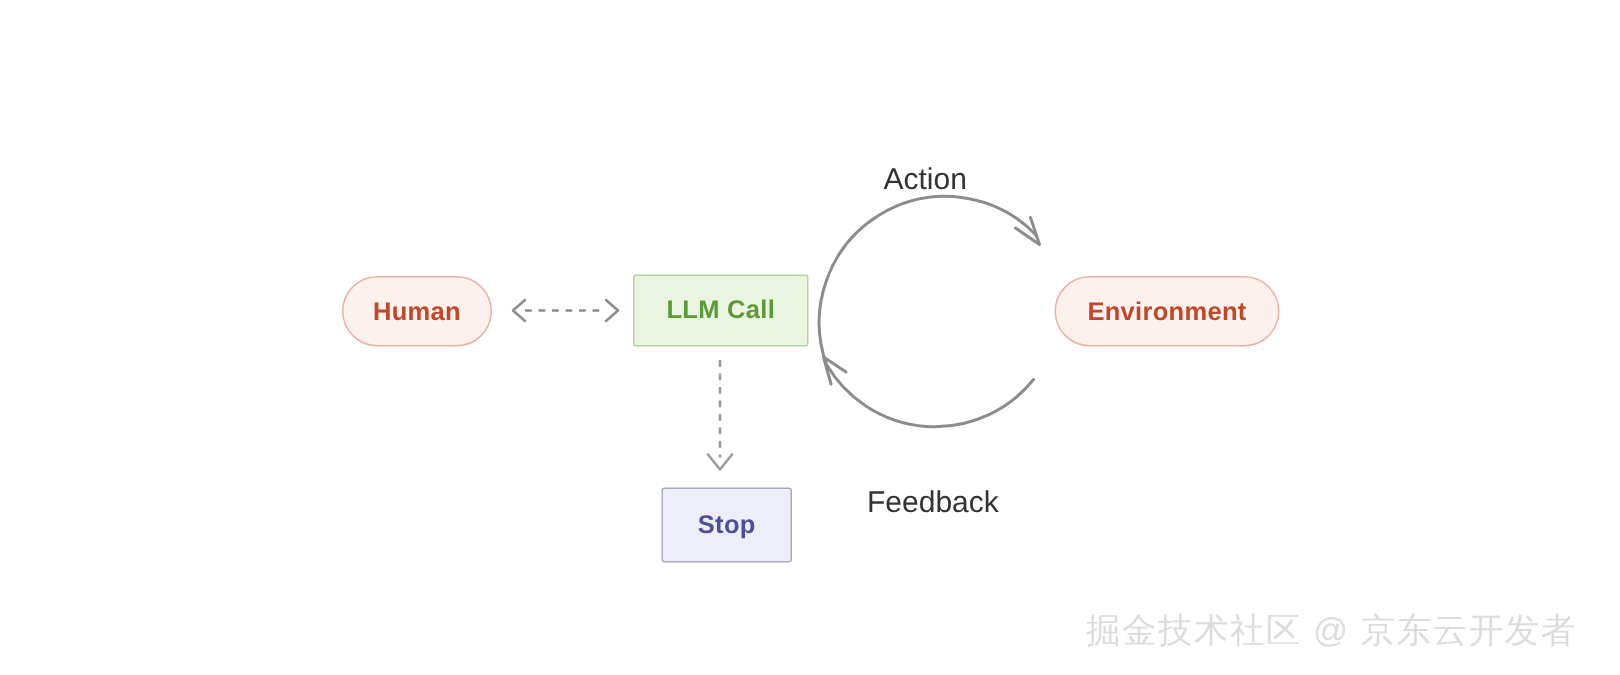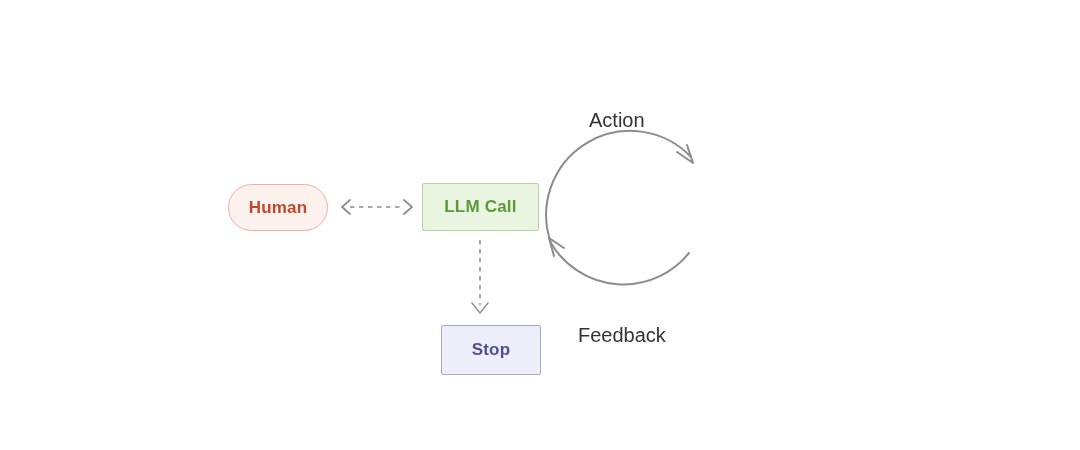--- a/index.html
+++ b/index.html
@@ -72,21 +72,21 @@
     background: #fdf1ee;
     border-radius: 24px;
     color: #c0482a;
     font-size: 17px;
   }
 
   
   .node-stop {
     left: 441px;
     top: 325px;
-    width: 100px;
+    width: 87px;
     height: 50px;
     border: 1.6px solid #a8a8c8;
     background: #edeef9;
     border-radius: 2px;
     color: #4f4f96;
     font-size: 17px;
   }
 
   .edge-label {
     position: absolute;
@@ -149,23 +149,27 @@
   </svg>
 
   <div class="node node-llm">
     <span>LLM Call</span>
   </div>
 
   <div class="node node-human">
     <span>Human</span>
   </div>
 
+  <div class="node node-env">
+    <span>Environment</span>
+  </div>
 
   <div class="node node-stop">
     <span>Stop</span>
   </div>
 
   <div class="edge-label label-action">Action</div>
 
   <div class="edge-label label-feedback">Feedback</div>
 
+  <div class="watermark">掘金技术社区 @ 京东云开发者</div>
 
 </div>
 
 </body></html>

